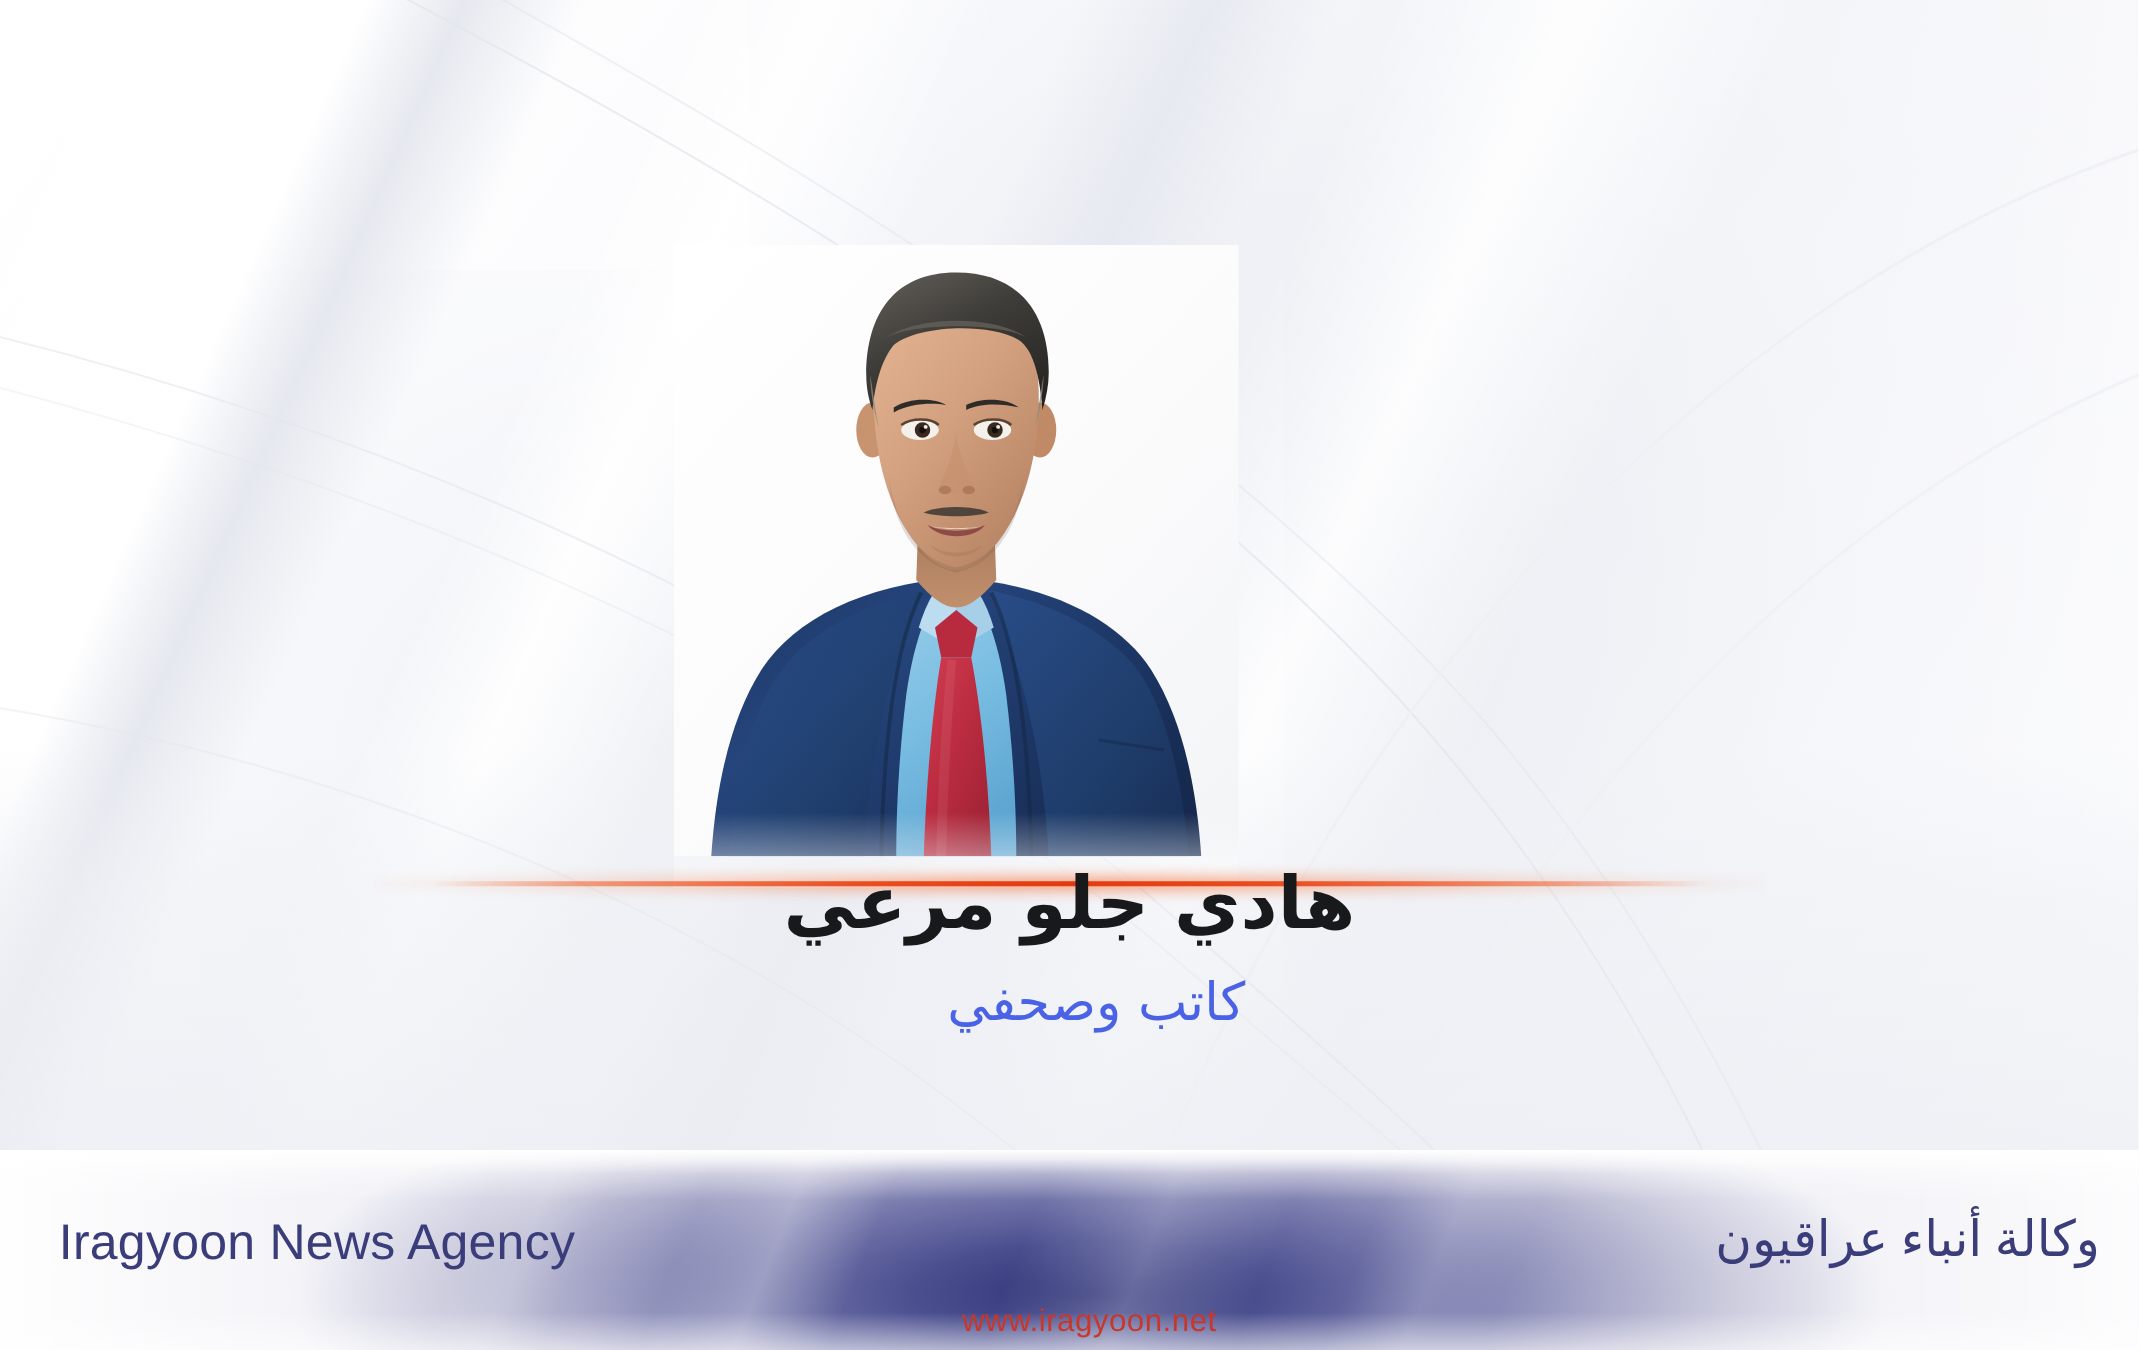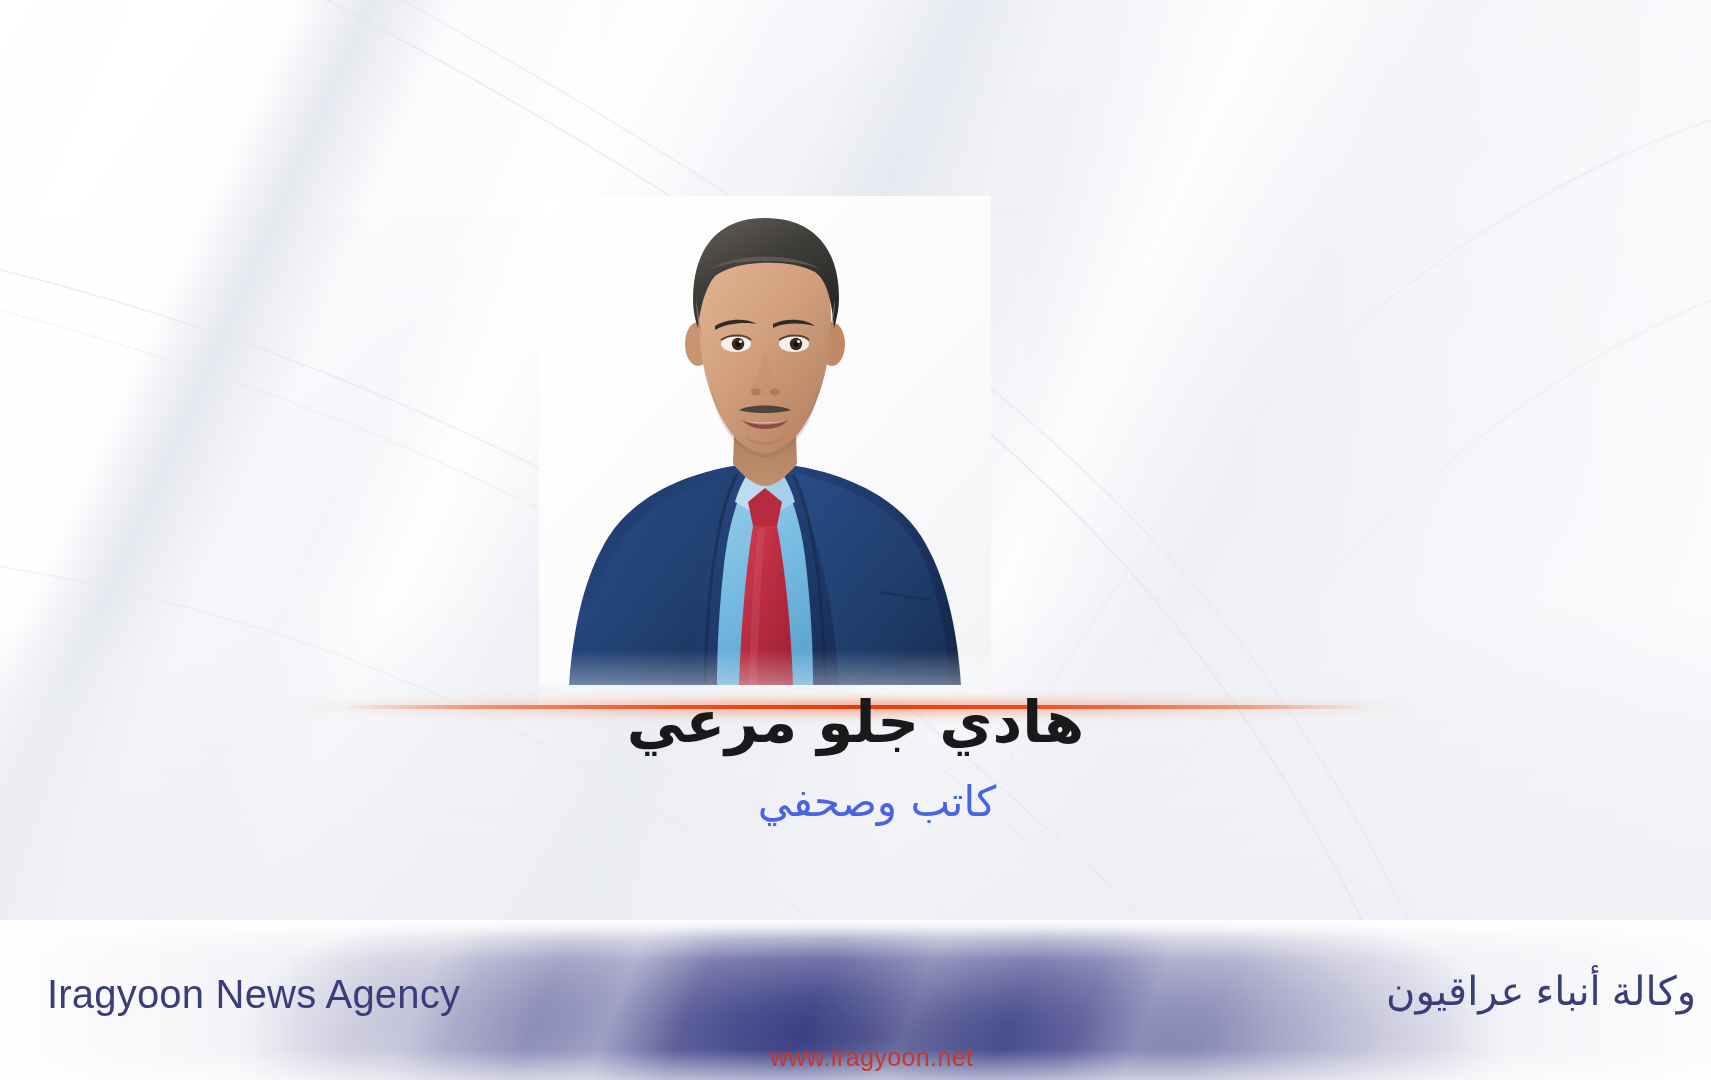--- a/index.html
+++ b/index.html
@@ -240,27 +240,27 @@
     left: 47px;
     top: 52px;
     font-size: 40px;
     color: #3a3d7a;
     letter-spacing: 0.2px;
     white-space: nowrap;
     font-family: "Liberation Sans", sans-serif;
   }
   .agency-ar {
     position: absolute;
-    right: 47px;
+    right: 63px;
     top: 48px;
     direction: rtl;
     font-size: 40px;
     color: #3a3d7a;
     white-space: nowrap;
-    font-family: Liberation Sans, sans-serif;
+    font-family: Liberation Serif, serif;
   }
   .site-url {
     position: absolute;
     left: 0; right: 0;
     bottom: 8px;
     text-align: center;
     font-size: 25px;
     color: #c8372b;
     letter-spacing: 0.4px;
     font-family: "Liberation Sans", sans-serif;

